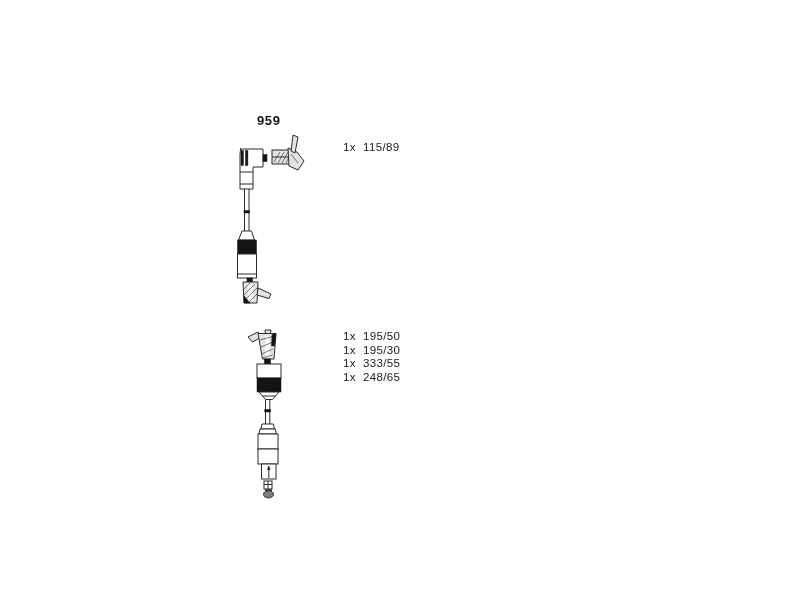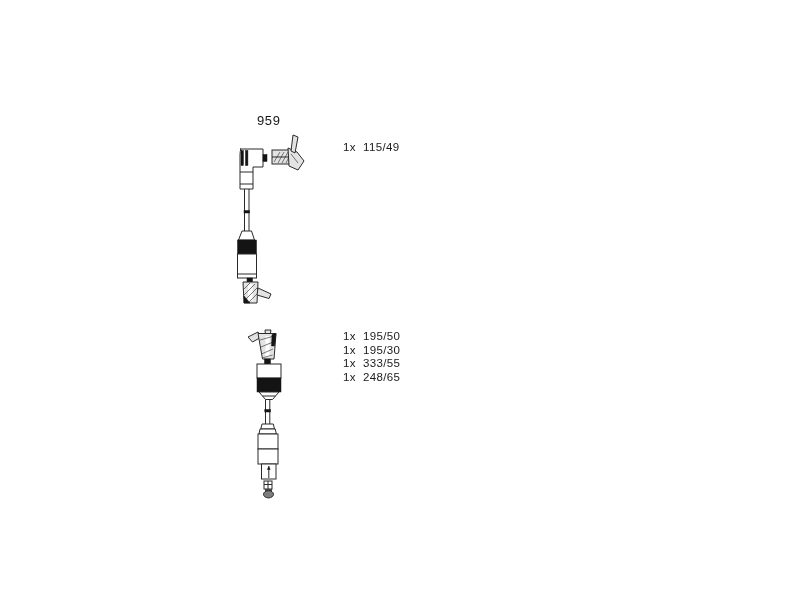--- a/index.html
+++ b/index.html
@@ -14,21 +14,21 @@
     background: #ffffff;
     overflow: hidden;
     font-family: "Liberation Sans", sans-serif;
     color: #1c1c1c;
   }
   .part-number {
     position: absolute;
     left: 257px;
     top: 113px;
     font-size: 13px;
-    font-weight: normal;
+    font-weight: bold;
     letter-spacing: 0.6px;
     color: #161616;
   }
   .illus {
     position: absolute;
   }
   .illus-angled {
     left: 225px;
     top: 128px;
   }
@@ -115,21 +115,21 @@
       <rect x="23" y="156" width="4.5" height="17" fill="#ffffff"></rect>
       <path class="hat" d="M19,161 L25,155 M19,167 L30,156 M19,173 L32,160 M24,174 L32,166"></path>
       <path class="gry" d="M33,160 L46,166 L44,170.5 L32,167 Z"></path>
       <path class="blk" d="M19,168 L25,175 H19 Z"></path>
     </g>
   </svg>
 
   <div class="spec-list spec-list-angled">
     <div class="spec-row">
       <span class="qty">1x</span>
-      <span class="len">115/49</span>
+      <span class="len">115/89</span>
     </div>
   </div>
 
   <svg class="illus illus-straight" width="60" height="172" viewBox="0 0 60 172">
     <g>
       <path class="gry" d="M3,9 L13,4 L16.5,9 L7.5,14 Z"></path>
       <path class="gry" d="M20,2 H26 L25,7.5 H20.5 Z"></path>
       <path class="gry" d="M13,5.5 H31 L29,31 H17.5 Z"></path>
       <rect x="20.5" y="8" width="4" height="21" fill="#ffffff"></rect>
       <path class="hat" d="M15,12 L29,8 M16,19 L28,14 M16.5,26 L28,21 M17,30 L27.5,27"></path>

